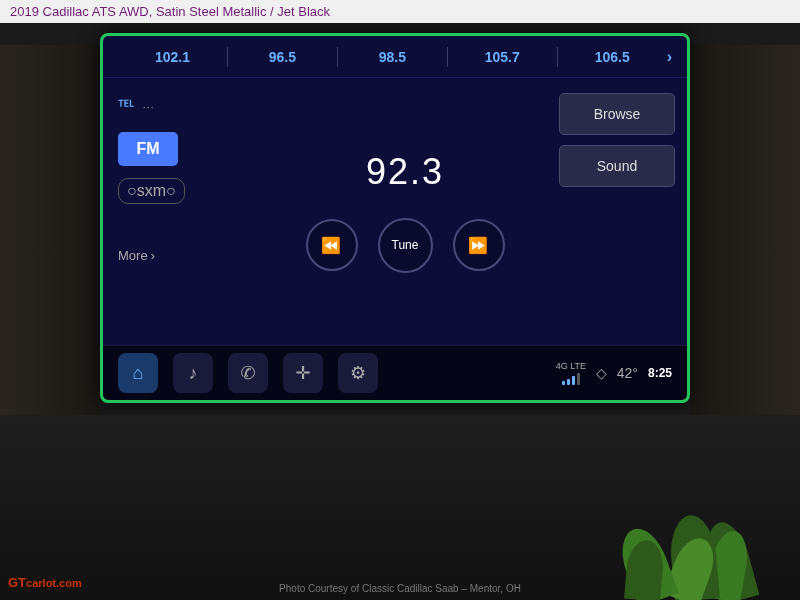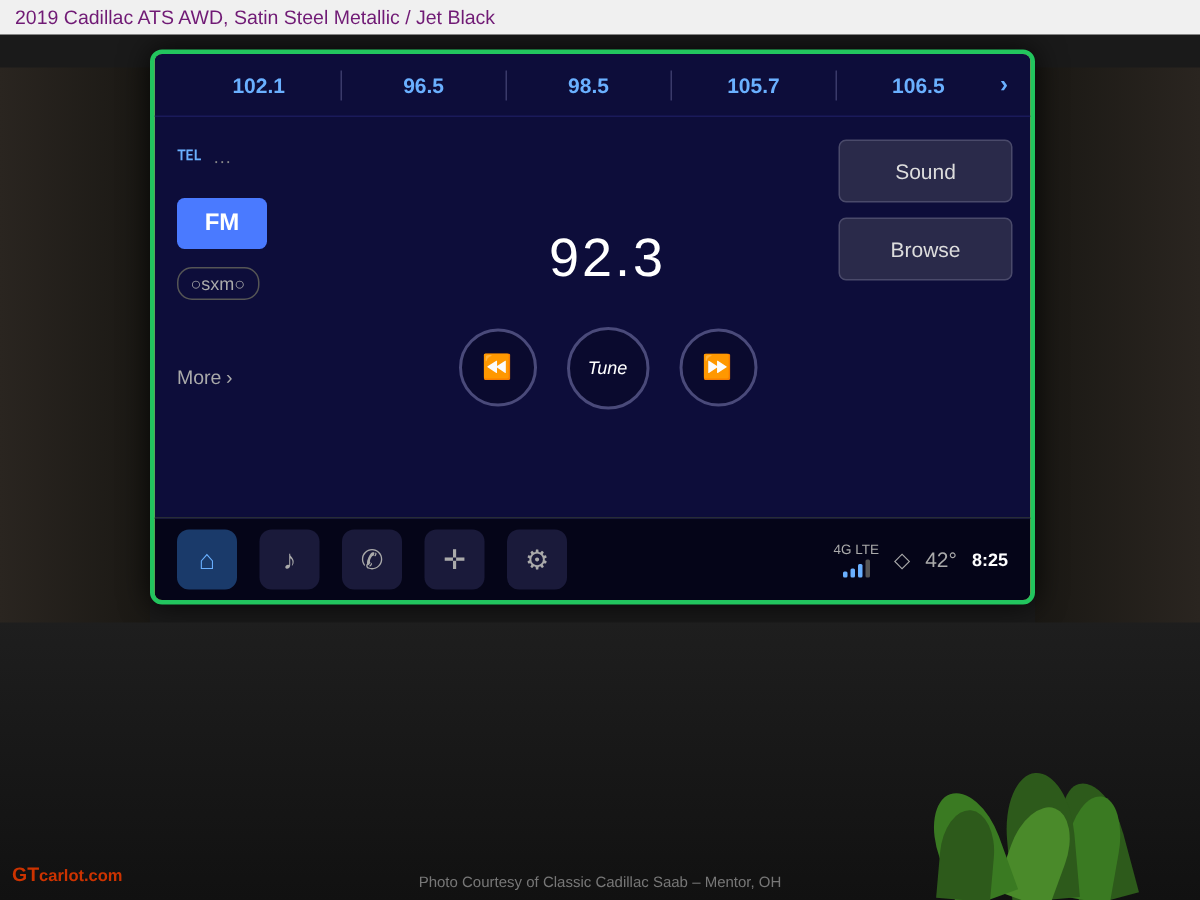--- a/index.html
+++ b/index.html
@@ -104,21 +104,21 @@
       padding: 8px 18px;
       border-radius: 5px;
       font-size: 16px;
       font-weight: bold;
       cursor: pointer;
       width: 60px;
     }
 
     .sxm-logo {
       color: #aaa;
-      font-size: 12px;
+      font-size: 16px;
       border: 1px solid #555;
       border-radius: 10px;
       padding: 3px 8px;
       display: inline-block;
       width: fit-content;
     }
 
     .more-btn {
       color: #aaa;
       font-size: 13px;
@@ -170,21 +170,20 @@
       height: 55px;
       border-radius: 50%;
       border: 2px solid #4a4a7a;
       background: #0a0a2e;
       color: white;
       font-size: 12px;
       cursor: pointer;
       display: flex;
       align-items: center;
       justify-content: center;
-      font-style: italic;
     }
 
     
     .right-panel {
       width: 140px;
       padding: 12px;
       display: flex;
       flex-direction: column;
       gap: 10px;
       justify-content: flex-start;
@@ -373,22 +372,22 @@
           <span>⏪</span>
         </button>
         <button class="tune-btn">Tune</button>
         <button class="control-btn">
           <span>⏩</span>
         </button>
       </div>
     </div>
 
     <div class="right-panel">
+      <button class="right-btn">Browse</button>
       <button class="right-btn">Sound</button>
-      <button class="right-btn">Browse</button>
     </div>
 
   </div>
 
   <div class="status-bar">
     <div class="nav-icon active">
       <span>⌂</span>
     </div>
     <div class="nav-icon">
       <span>♪</span>

